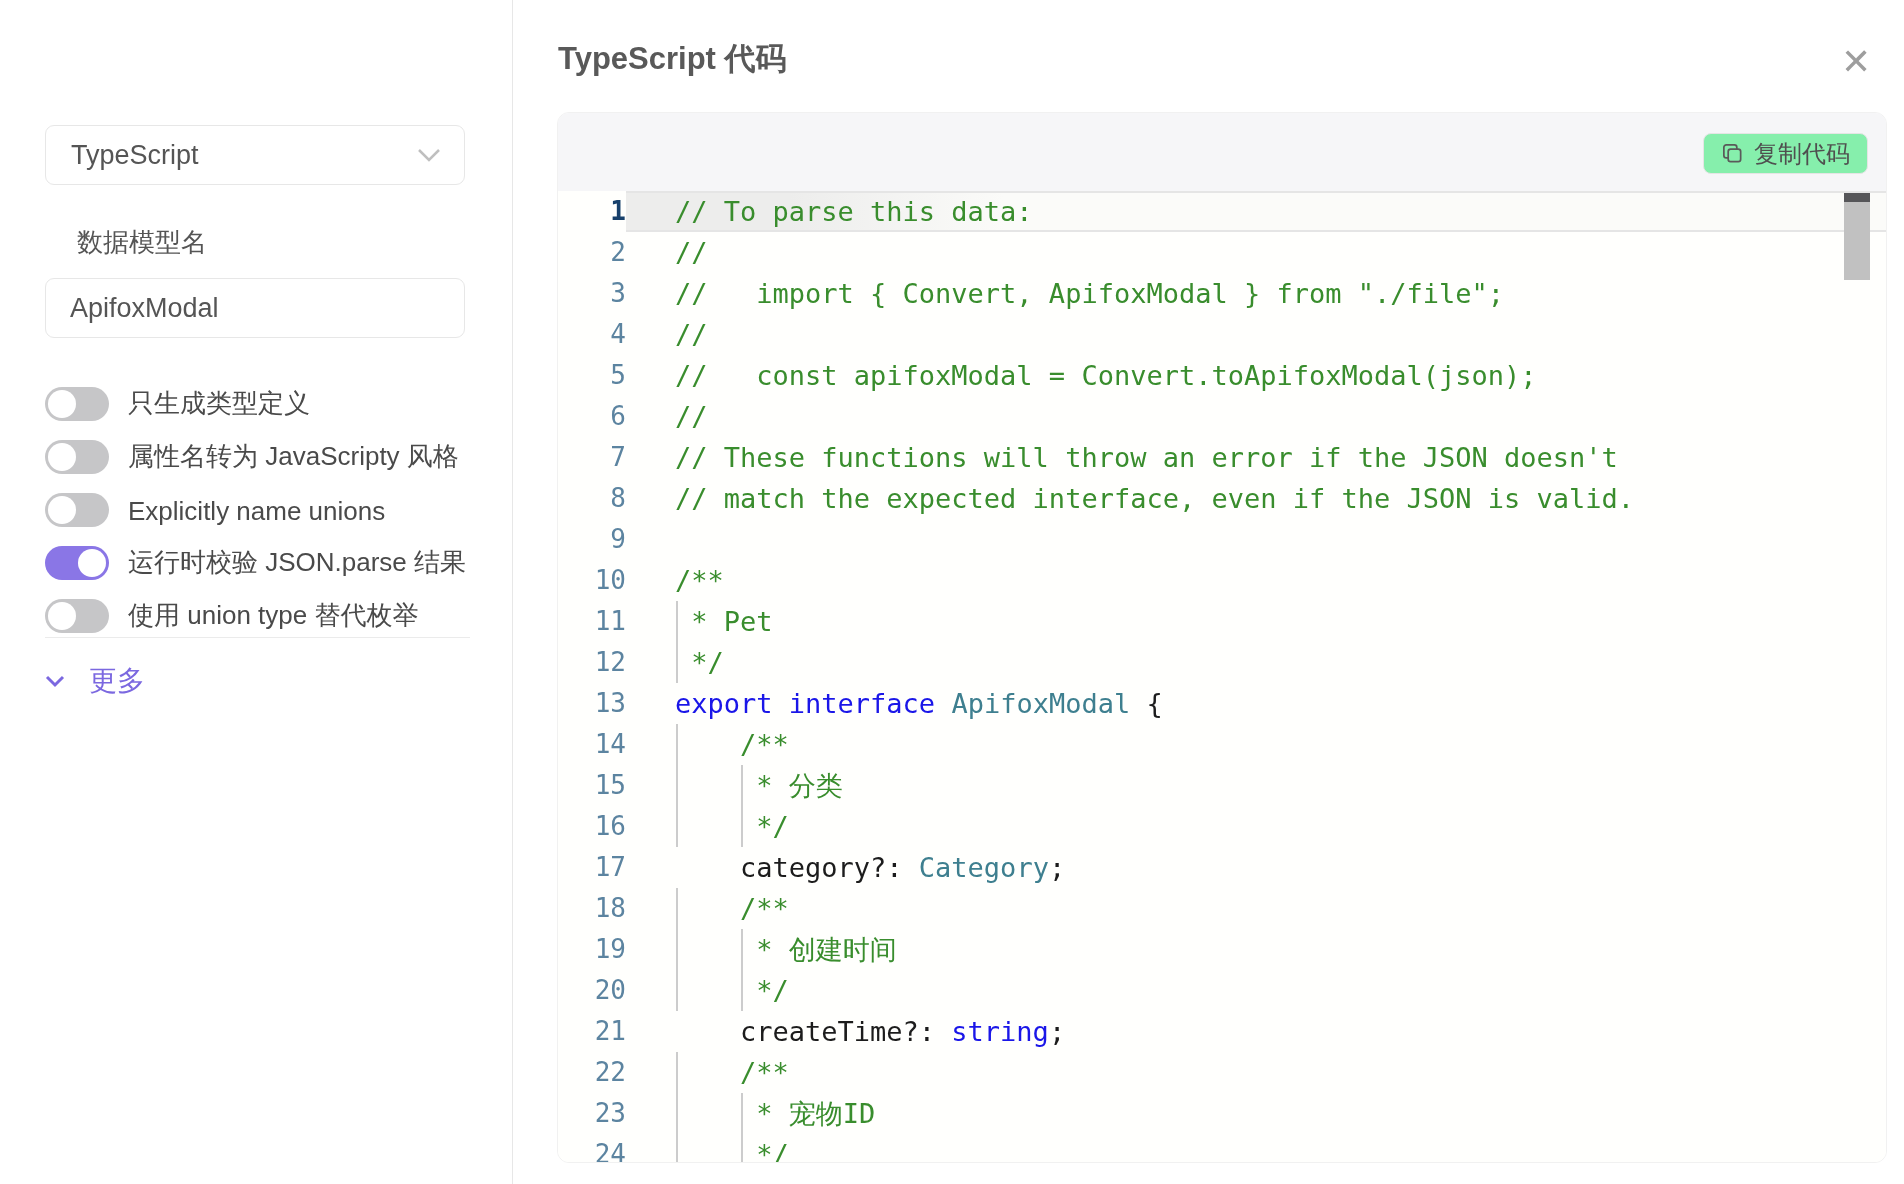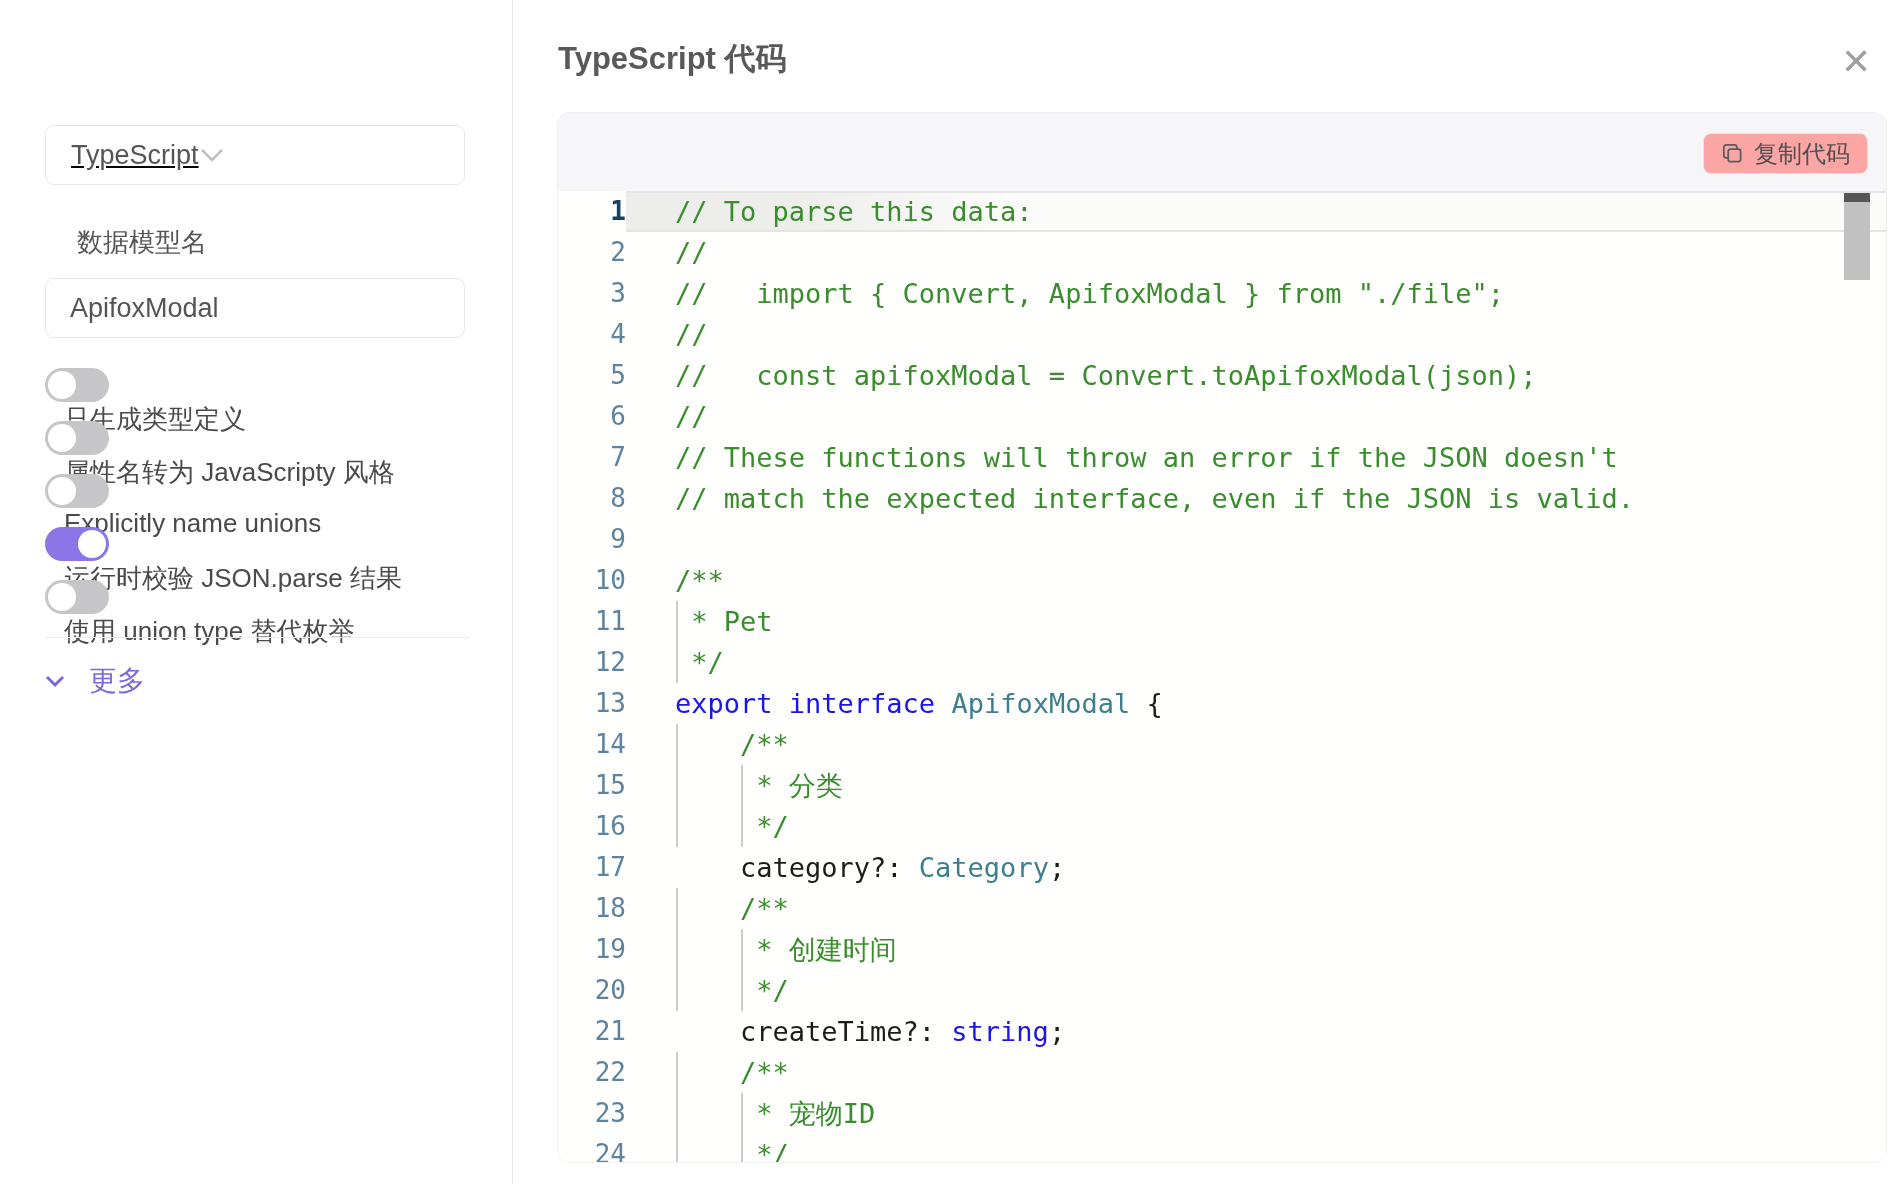--- a/index.html
+++ b/index.html
@@ -6,30 +6,30 @@
   html,body { width:1904px; height:1184px; background:#fff; overflow:hidden;
               font-family:"Liberation Sans","DejaVu Sans",sans-serif; }
 
   
   .sidebar { position:absolute; left:0; top:0; width:513px; height:1184px;
              background:#fff; border-right:1px solid #e7e7e7; }
   .sidebar h1 { position:absolute; left:38px; top:36px; font-size:33px;
                 font-weight:600; color:#404040; letter-spacing:.5px; }
   .select-box { position:absolute; left:45px; top:125px; width:420px; height:60px;
                 border:1.5px solid #e7e7e7; border-radius:9px; background:#fff;
-                display:flex; align-items:center; justify-content:flex-start;
-                padding:0 22px 0 25px; cursor:pointer;text-decoration:underline; }
+                display:flex; align-items:center; justify-content:space-between;
+                padding:0 22px 0 25px; cursor:pointer; }
   .select-box .val { font-size:27px; color:#555; }
   .field-label { position:absolute; left:45px; top:225px; font-size:26px; color:#555;margin-left:32px; }
   .text-input { position:absolute; left:45px; top:278px; width:420px; height:60px;
                 border:1.5px solid #e7e7e7; border-radius:9px; font-size:27px;
                 color:#555; padding:0 24px; outline:none;
                 font-family:"Liberation Sans","DejaVu Sans",sans-serif; }
   .toggles { position:absolute; left:45px; top:368px; width:440px; }
-  .toggle-row { height:53px; display:flex; align-items:flex-start;flex-direction:column; }
+  .toggle-row { height:53px; display:flex; align-items:flex-end; }
   .switch { width:64px; height:34px; border-radius:17px; background:#c6c6c8;
             position:relative; flex:none; cursor:pointer; }
   .switch .knob { position:absolute; top:3px; left:3px; width:28px; height:28px;
                   border-radius:50%; background:#fff; }
   .switch.on { background:var(--accent); }
   .switch.on .knob { left:auto; right:3px; }
   .toggle-row .tlabel { margin-left:19px; font-size:26px; color:#4a4a4a; white-space:nowrap; }
   .divider { position:absolute; left:45px; top:637px; width:425px; height:1px;
              background:#ebebeb; border:none; }
   .more-link { position:absolute; left:45px; top:662px; display:flex; align-items:center;
@@ -44,21 +44,21 @@
                background:none; border:none; font-size:36px; color:#9e9e9e;
                cursor:pointer; line-height:52px; text-align:center; font-weight:300;
                font-family:"Liberation Sans",sans-serif; }
 
   .code-panel { position:absolute; left:43px; top:112px; width:1330px; height:1051px;
                 border-radius:12px; overflow:hidden; background:#fff;
                 border:1px solid #f1f1f1; }
   .code-header { position:absolute; left:0; top:0; width:100%; height:78px;
                  background:#f6f6f8; }
   .copy-btn { position:absolute; right:18px; top:20px; height:41px;
-              background:#fca5a5; border:1.5px solid #e5e5e5; border-radius:8px;
+              background:#86efac; border:1.5px solid #e5e5e5; border-radius:8px;
               display:flex; align-items:center; gap:10px; padding:0 17px;
               font-size:24px; color:#4f4f4f; cursor:pointer;
               font-family:"Liberation Sans","DejaVu Sans",sans-serif; }
 
   .code-body { position:absolute; left:0; top:78px; right:0; bottom:0; background:#fffffd;
                overflow:hidden; }
   .line { height:41px; display:flex; align-items:stretch;
           font-family:"DejaVu Sans Mono",monospace; font-size:27px; }
   .ln { width:68px; flex:none; text-align:right; color:var(--lnum); line-height:41px;
         font-size:26px; }

